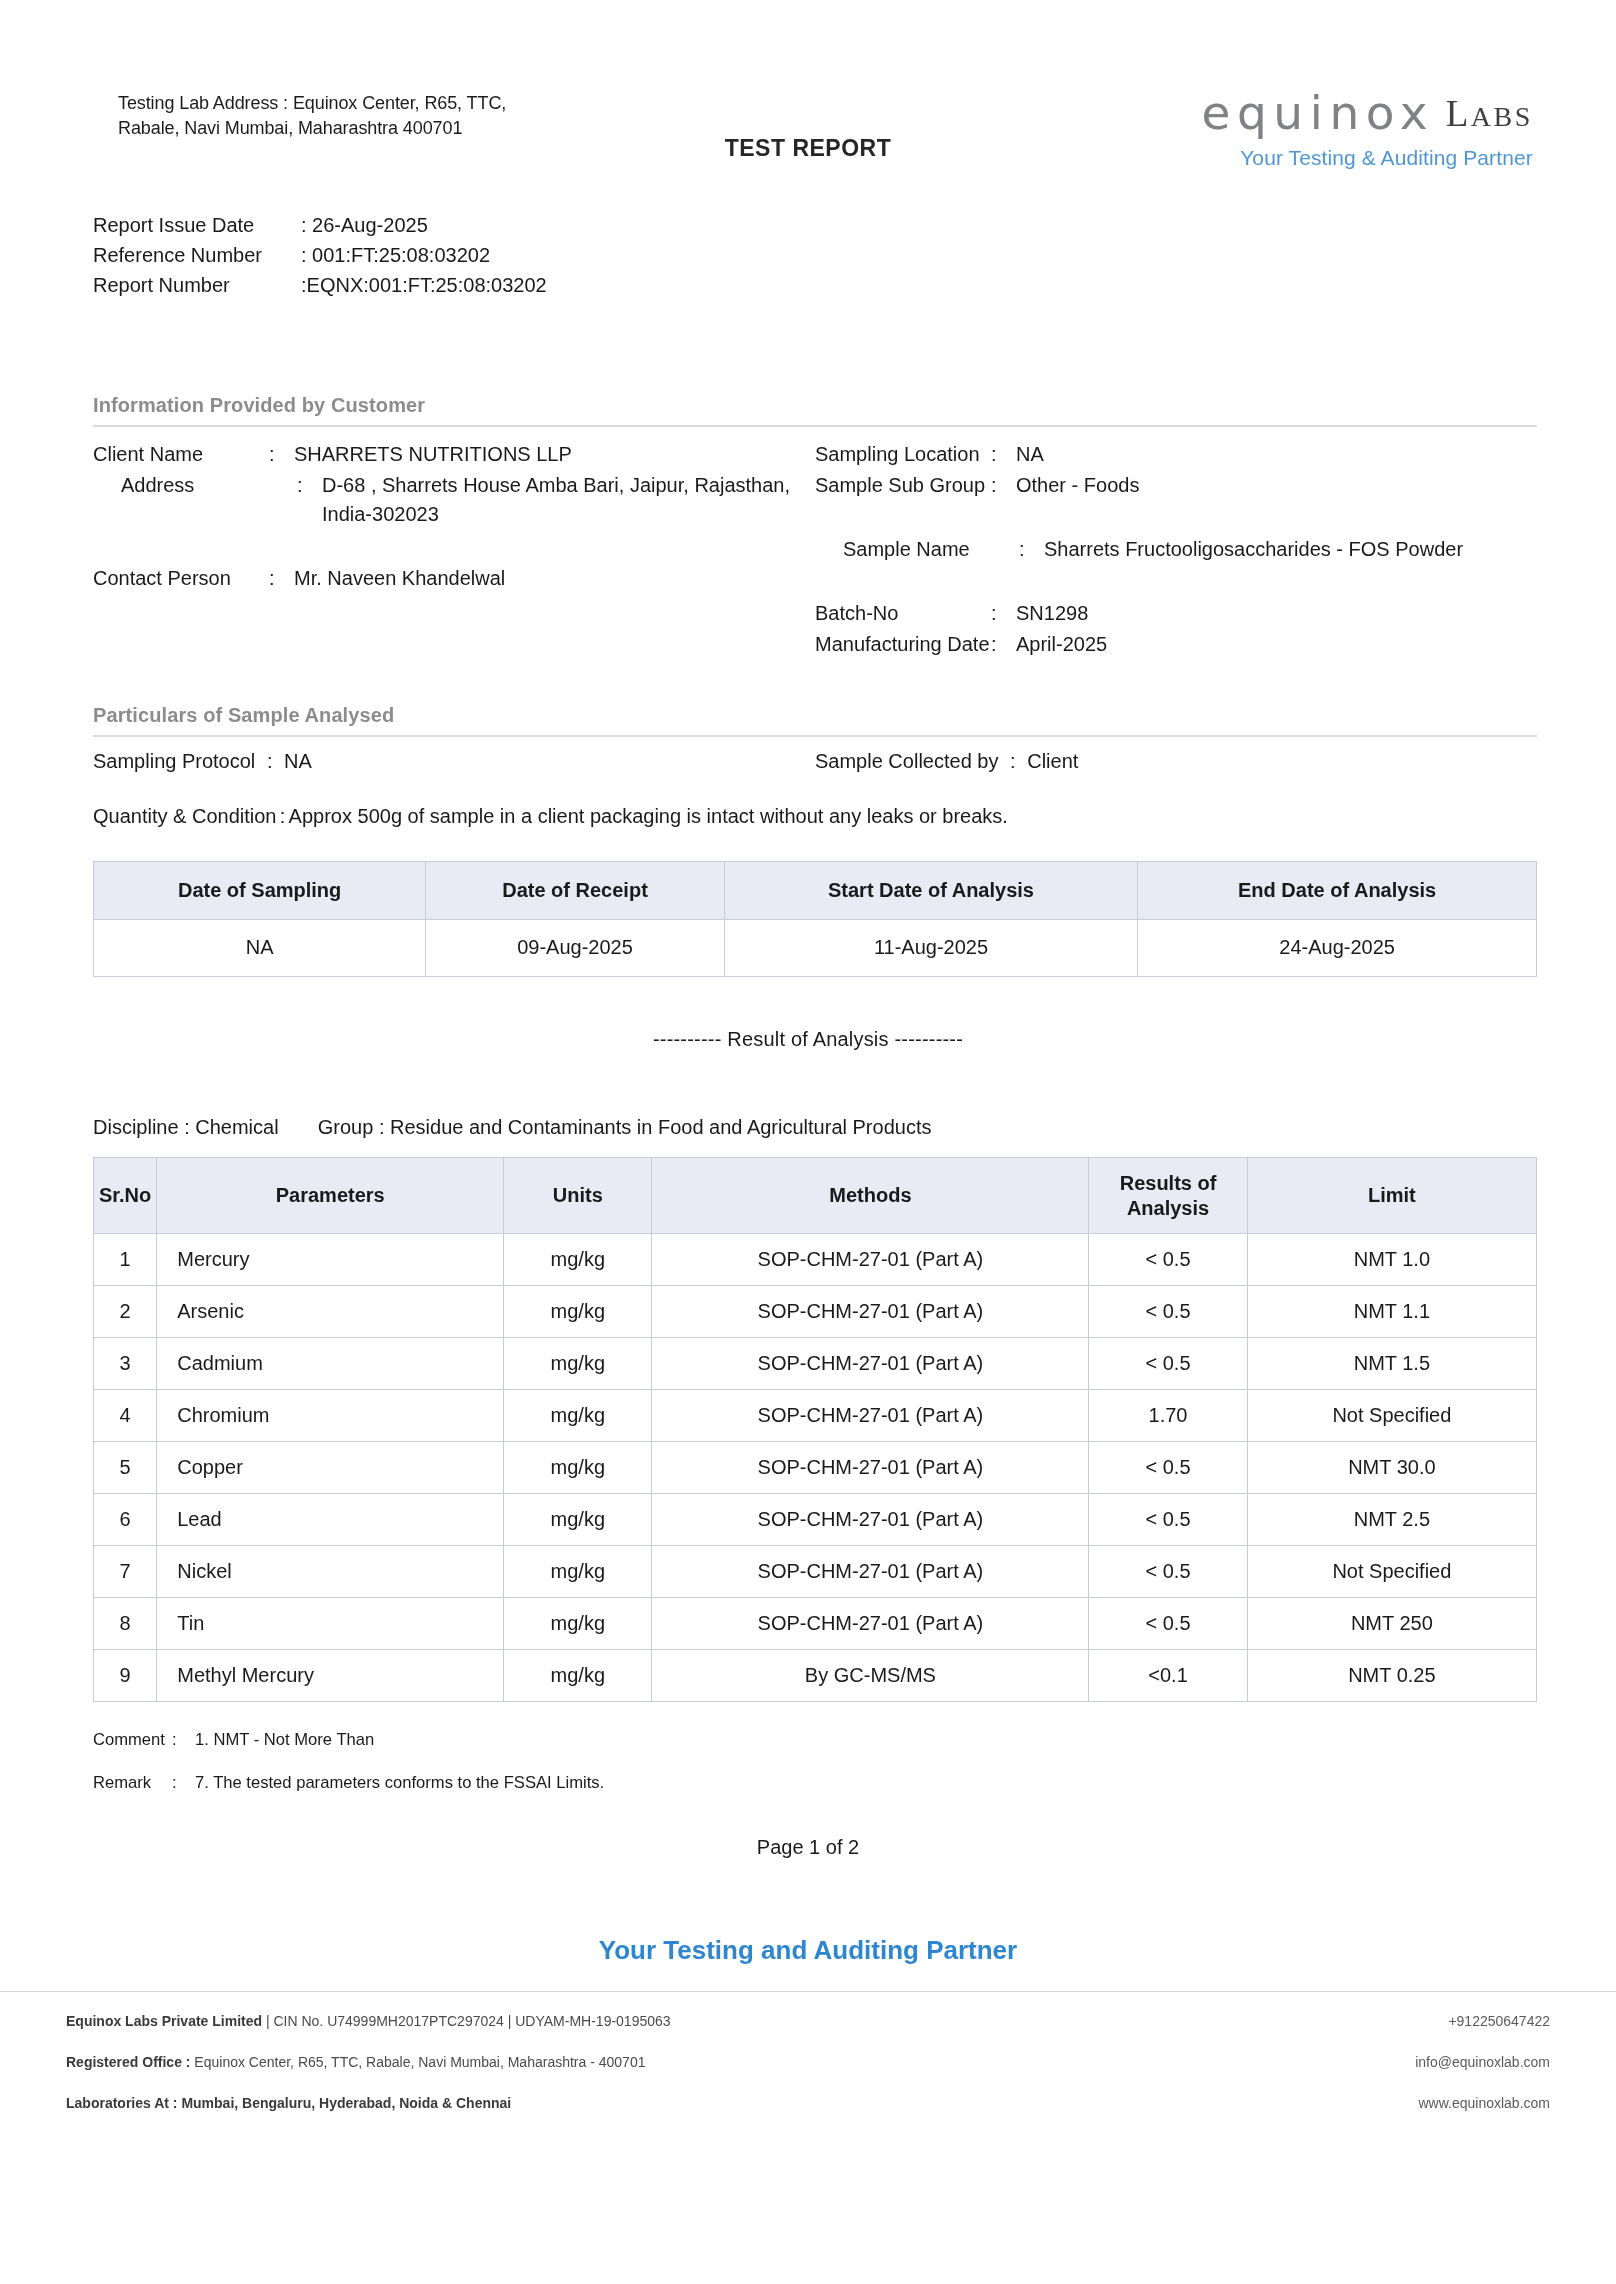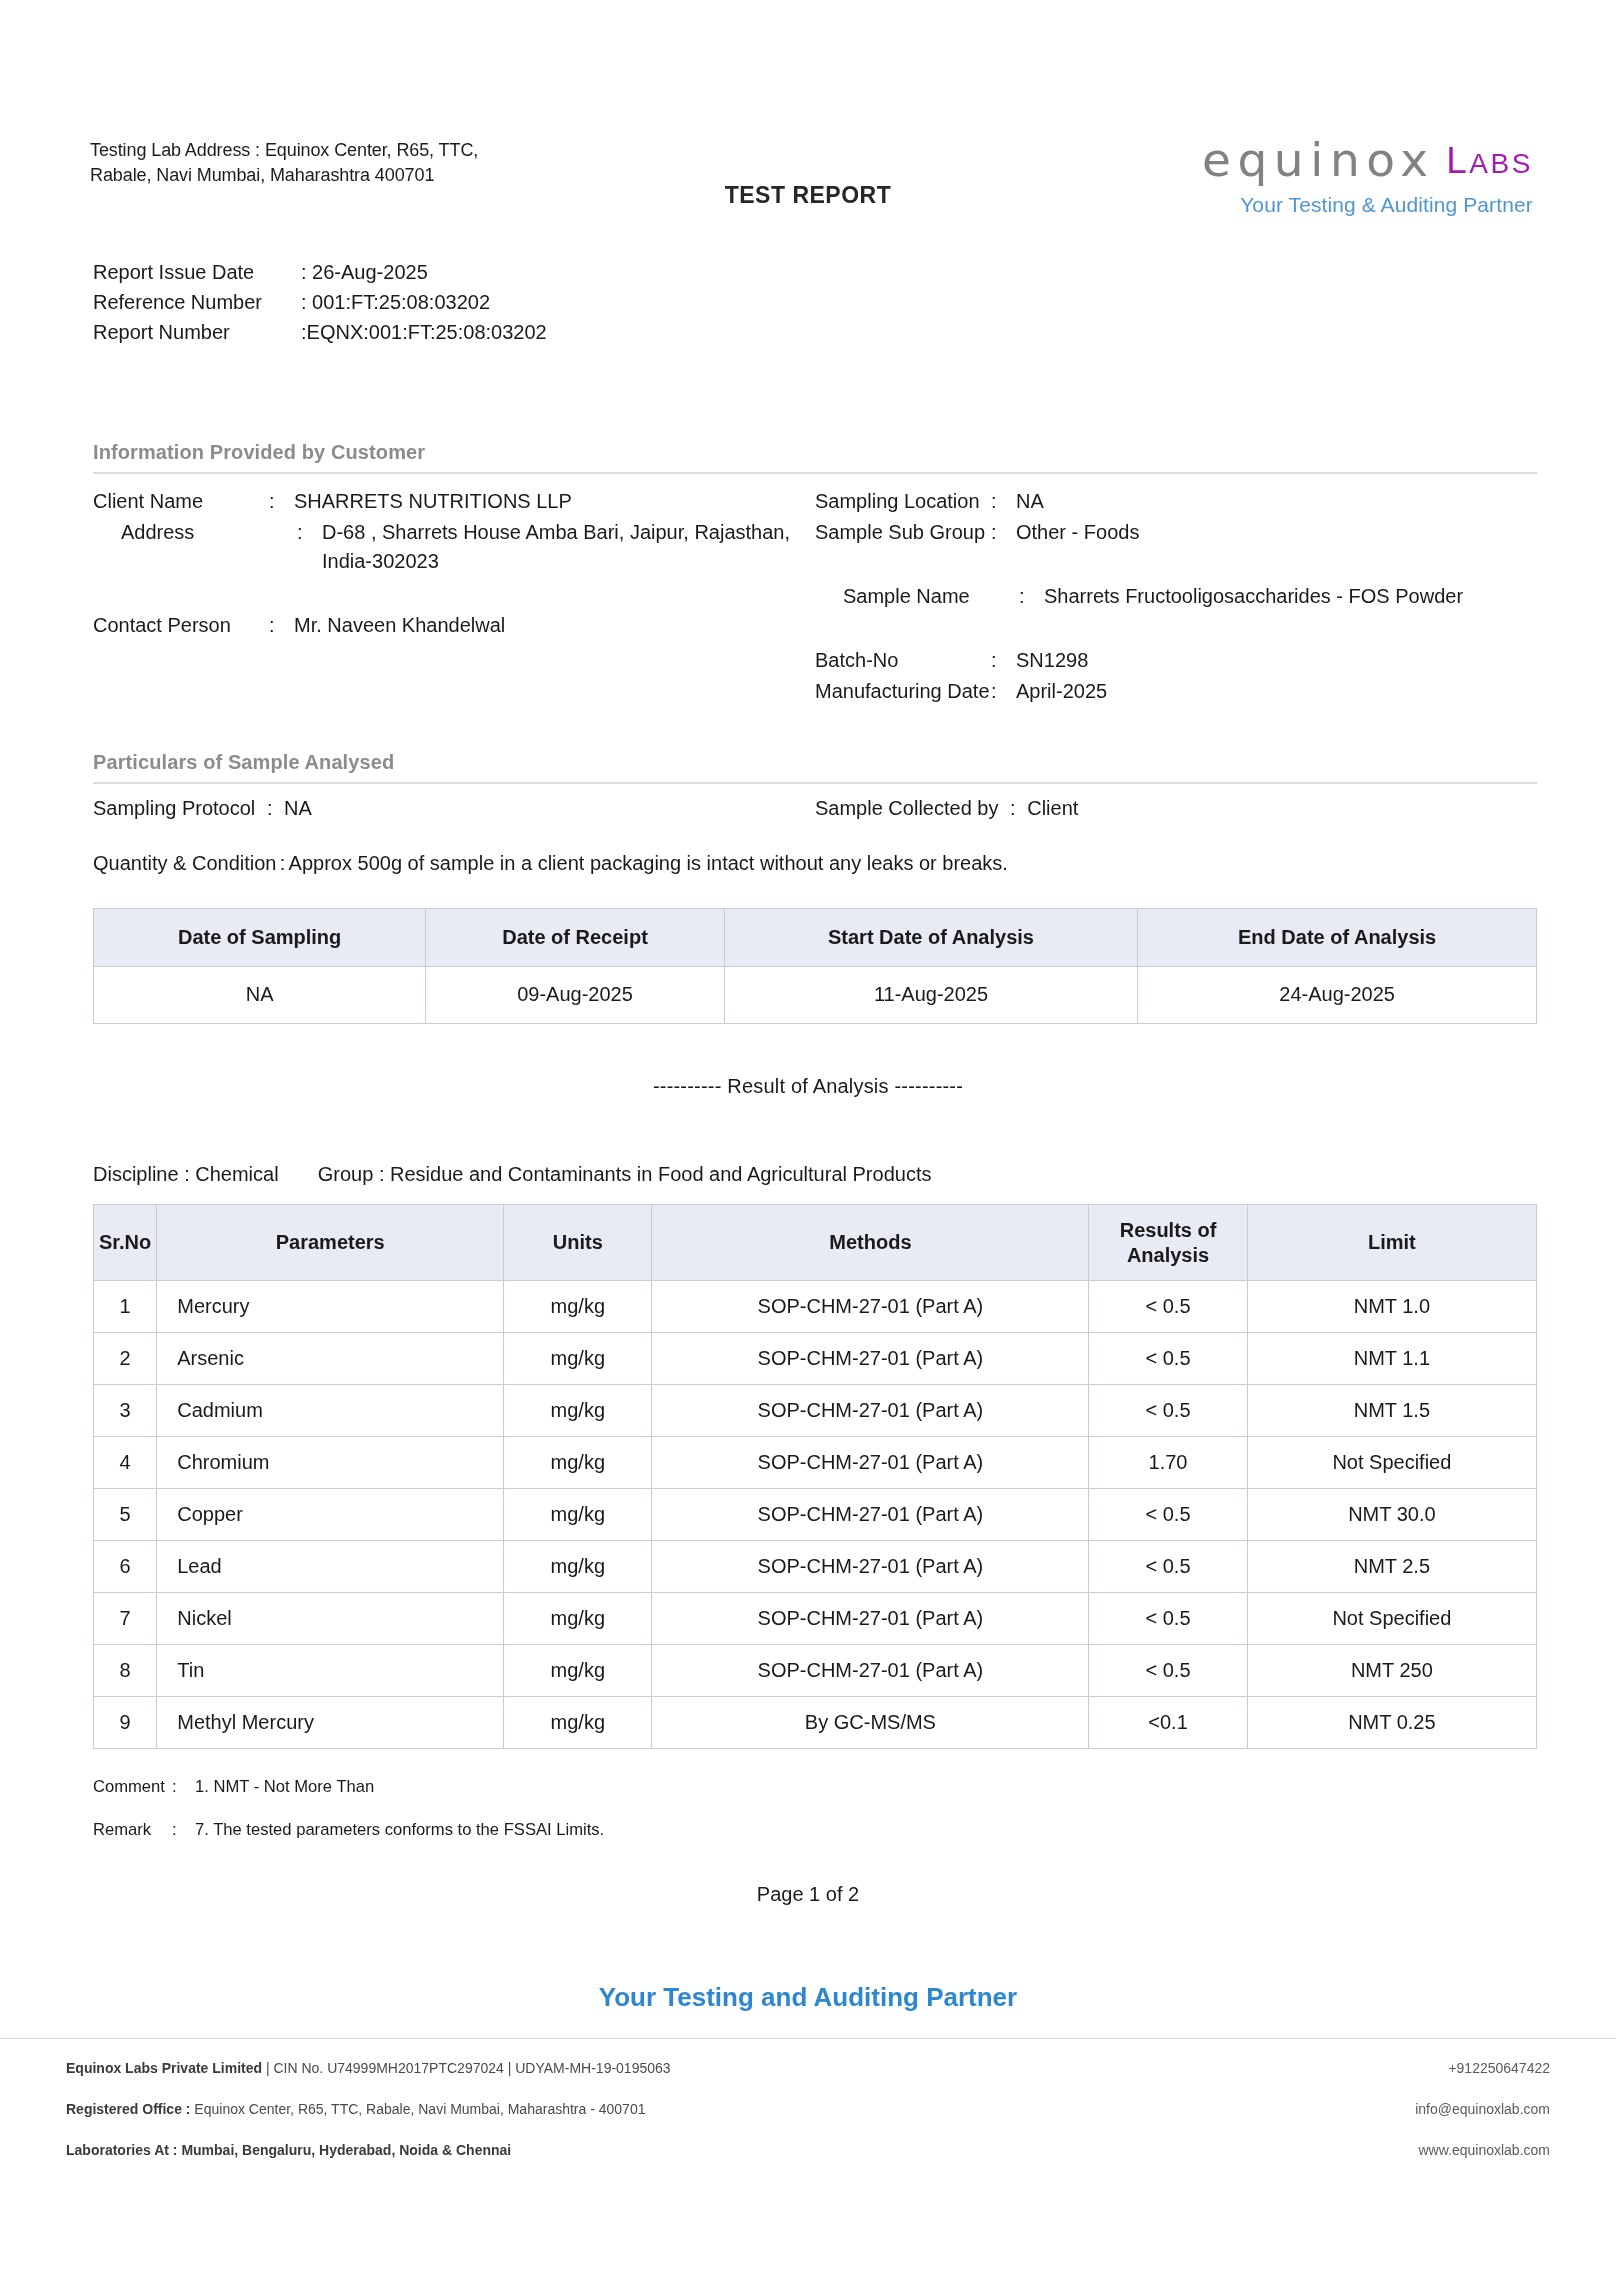--- a/index.html
+++ b/index.html
@@ -20,22 +20,21 @@
     min-height: 2284px;
     position: relative;
     padding: 0;
   }
 
   
   .header {
     display: flex;
     align-items: flex-start;
     justify-content: space-between;
-    padding: 91px 79px 0 90px;
-    margin-top: 47px;
+    padding: 91px 79px 0 118px;
   }
   .lab-address {
     font-size: 18px;
     line-height: 1.38;
     max-width: 415px;
     color: #1c1c1c;
     letter-spacing: -0.1px;
   }
   .logo-block {
     text-align: right;
@@ -55,23 +54,23 @@
     color: #808285;
     line-height: 0.95;
     font-weight: 400;
     position: relative;
   }
   .logo-equinox .dot-i {
     position: relative;
     color: #808285;
   }
   .logo-labs {
-    font-family: Liberation Sans, sans-serif;
+    font-family: Liberation Serif, serif;
     font-size: 37px;
-    color: #a21caf;
+    color: #404040;
     letter-spacing: 2.5px;
     line-height: 1;
     padding-bottom: 3.3px;
     font-weight: 400;
   }
   .logo-labs .small-caps {
     font-size: 28px;
   }
   .logo-tagline {
     color: #4f96d4;

